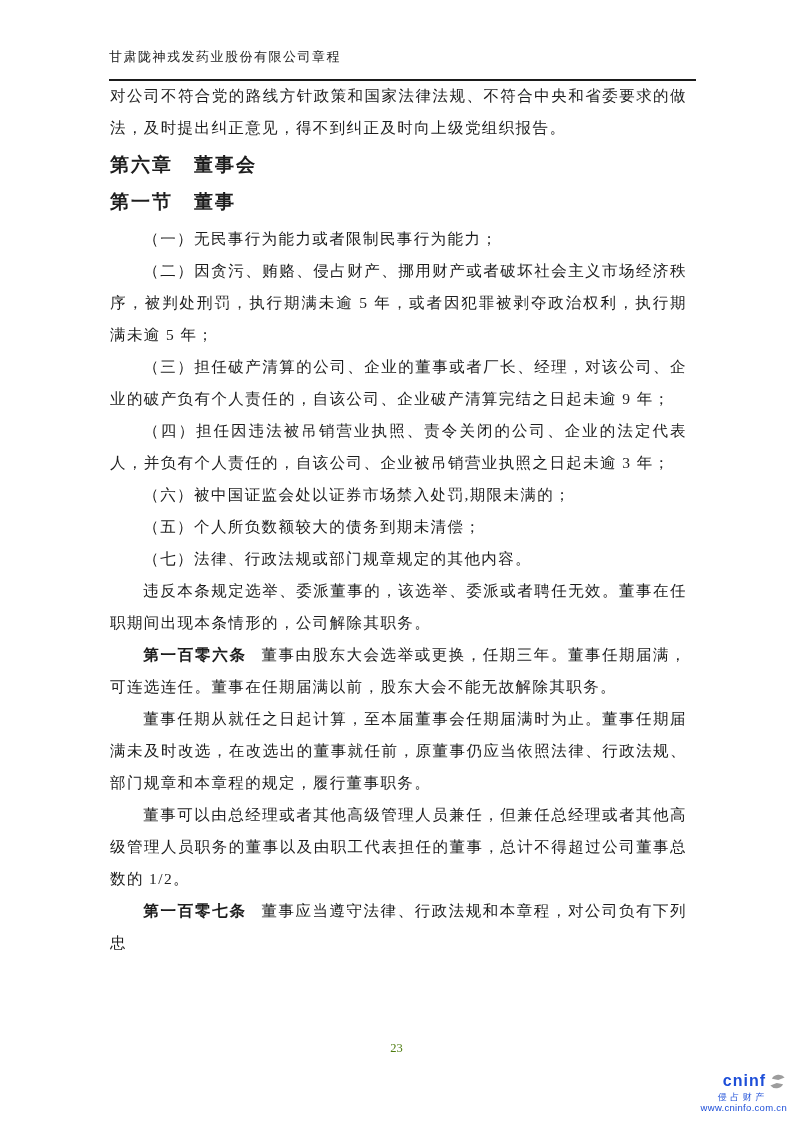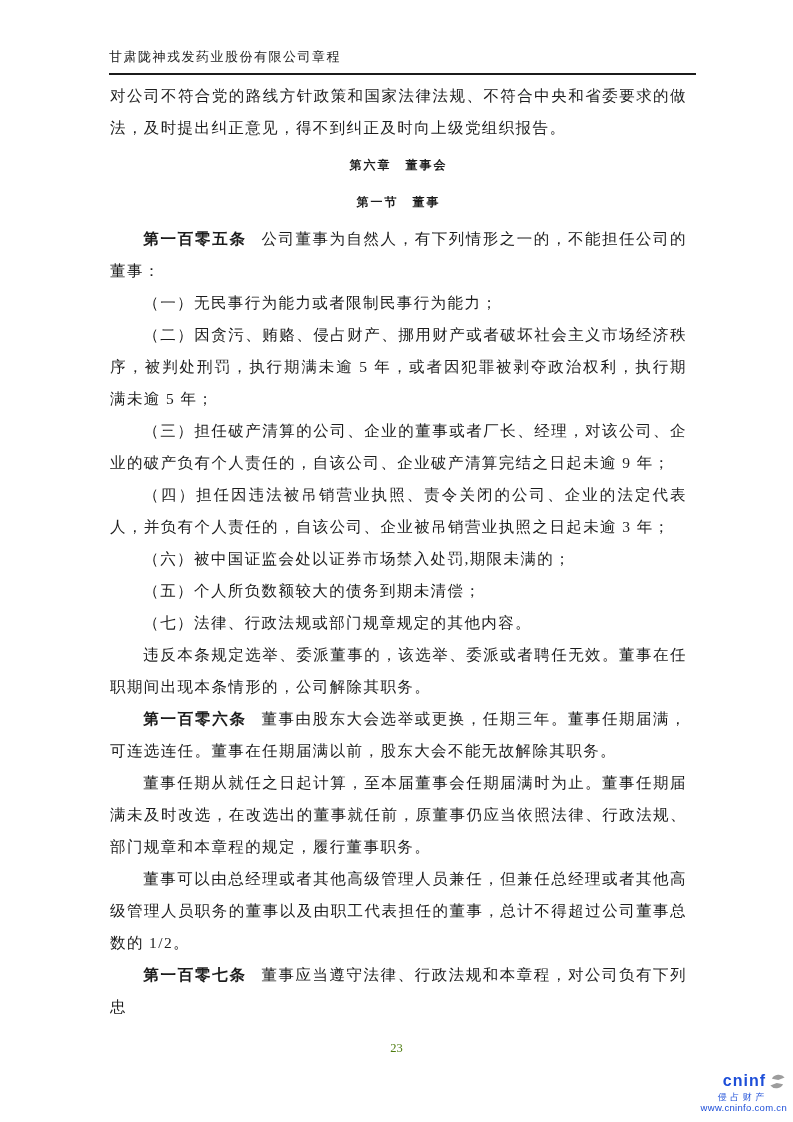--- a/index.html
+++ b/index.html
@@ -10,21 +10,21 @@
     background: #ffffff;
     overflow: hidden;
     font-family: "Liberation Serif", "DejaVu Serif", serif;
     color: #1c1c1c;
   }
   .doc-header {
     position: absolute;
     left: 109px;
     right: 97px;
     top: 48px;
-    padding-bottom: 7px;
+    padding-bottom: 13px;
     border-bottom: 2px solid #1b1b1b;
     font-size: 13px;
     letter-spacing: 1.5px;
     color: #222;
   }
   .doc-body {
     position: absolute;
     left: 110px;
     right: 106px;
     top: 80px;
@@ -37,23 +37,22 @@
   .doc-body p.para { margin: 0; }
   .doc-body p.indent { text-indent: 2.15em; }
   .doc-body .lead {
     font-family: "Liberation Sans", "DejaVu Sans", sans-serif;
     font-weight: bold;
     letter-spacing: 1.6px;
     margin-right: 0.95em;
   }
   .doc-body h1.chapter, .doc-body h2.section {
     font-family: "Liberation Sans", "DejaVu Sans", sans-serif;
-    font-size: 12px;
+    font-size: 19px;
     font-weight: bold;
-    text-align: center;
     margin: 5px 0;
     line-height: 32px;
     letter-spacing: 2px;
   }
   .page-number {
     position: absolute;
     left: 0; right: 0;
     bottom: 66px;
     text-align: center;
     font-size: 12.5px;
@@ -97,21 +96,20 @@
 <div class="page">
 
   <div class="doc-header">
     <span>甘肃陇神戎发药业股份有限公司章程</span>
   </div>
 
   <div class="doc-body" id="doc-body">
       <p class="para">对公司不符合党的路线方针政策和国家法律法规、不符合中央和省委要求的做法，及时提出纠正意见，得不到纠正及时向上级党组织报告。</p>
       <h1 class="chapter">第六章　董事会</h1>
       <h2 class="section">第一节　董事</h2>
-      <p class="para indent"><span class="lead">第一百零五条</span>公司董事为自然人，有下列情形之一的，不能担任公司的董事：</p>
       <p class="para indent">（一）无民事行为能力或者限制民事行为能力；</p>
       <p class="para indent">（二）因贪污、贿赂、侵占财产、挪用财产或者破坏社会主义市场经济秩序，被判处刑罚，执行期满未逾 5 年，或者因犯罪被剥夺政治权利，执行期满未逾 5 年；</p>
       <p class="para indent">（三）担任破产清算的公司、企业的董事或者厂长、经理，对该公司、企业的破产负有个人责任的，自该公司、企业破产清算完结之日起未逾 9 年；</p>
       <p class="para indent">（四）担任因违法被吊销营业执照、责令关闭的公司、企业的法定代表人，并负有个人责任的，自该公司、企业被吊销营业执照之日起未逾 3 年；</p>
       <p class="para indent">（六）被中国证监会处以证券市场禁入处罚,期限未满的；</p>
       <p class="para indent">（五）个人所负数额较大的债务到期未清偿；</p>
       <p class="para indent">（七）法律、行政法规或部门规章规定的其他内容。</p>
       <p class="para indent">违反本条规定选举、委派董事的，该选举、委派或者聘任无效。董事在任职期间出现本条情形的，公司解除其职务。</p>
       <p class="para indent"><span class="lead">第一百零六条</span>董事由股东大会选举或更换，任期三年。董事任期届满，可连选连任。董事在任期届满以前，股东大会不能无故解除其职务。</p>
       <p class="para indent">董事任期从就任之日起计算，至本届董事会任期届满时为止。董事任期届满未及时改选，在改选出的董事就任前，原董事仍应当依照法律、行政法规、部门规章和本章程的规定，履行董事职务。</p>

